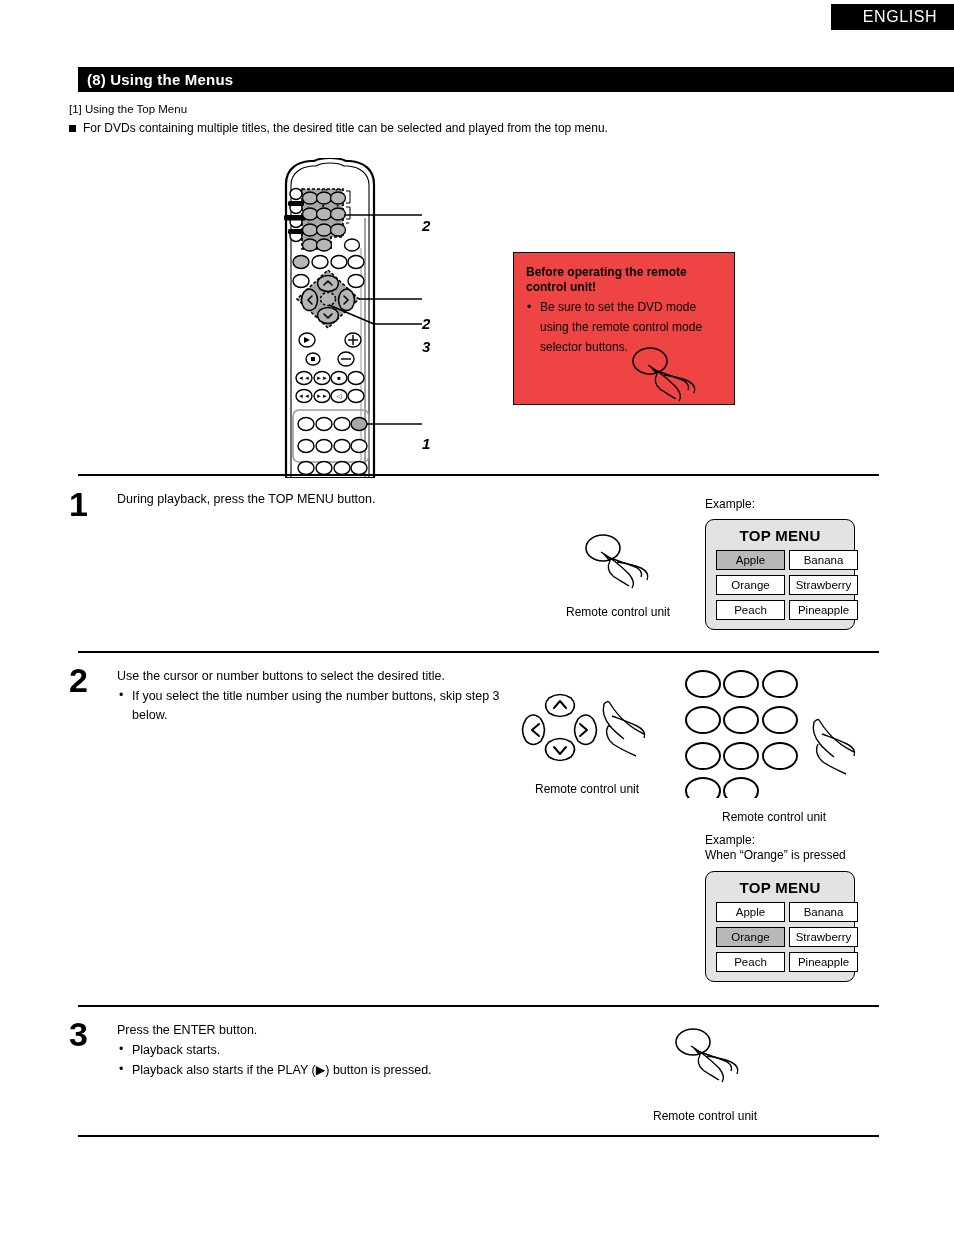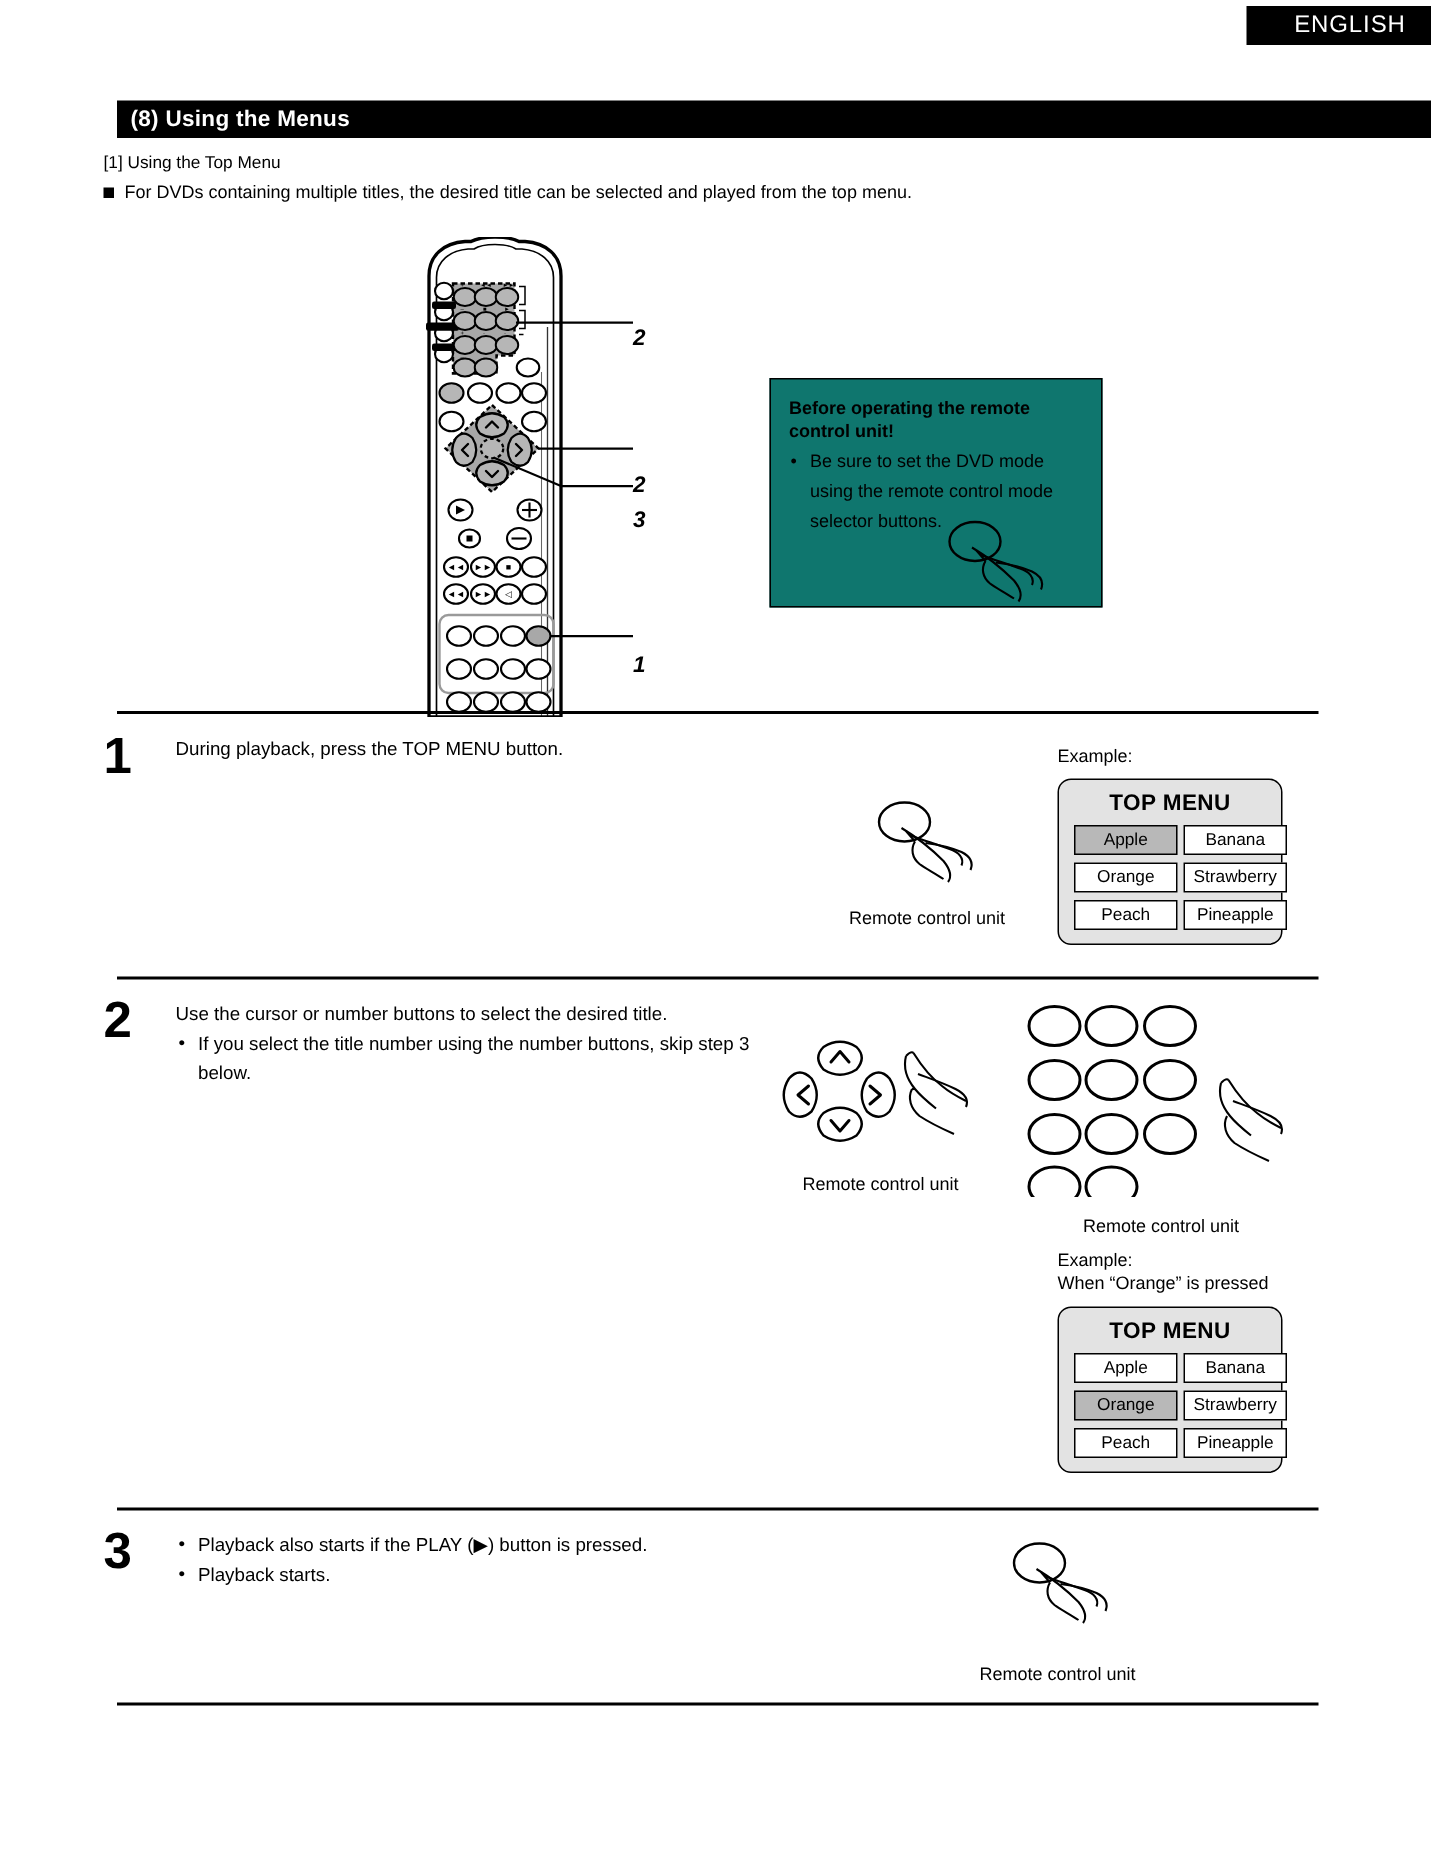--- a/index.html
+++ b/index.html
@@ -166,21 +166,21 @@
 
   
   .note-box {
     position: absolute;
     left: 513px;
     top: 252px;
     width: 222px;
     height: 153px;
     border: 1.5px solid #000;
     box-sizing: border-box;
-    background: #0f766e;
+    background: #ef4444;
     padding: 10px 12px;
   }
   .note-box .nb-title {
     font-size: 12px;
     font-weight: bold;
     line-height: 18px;
     margin-bottom: 1px;
   }
   .note-box ul { margin: 0; padding: 0; list-style: none; }
   .note-box li {
@@ -493,23 +493,24 @@
     <div class="tm-cell sel">Orange</div>
     <div class="tm-cell">Strawberry</div>
     <div class="tm-cell">Peach</div>
     <div class="tm-cell">Pineapple</div>
   </div>
 </div>
 
 <div class="rule r3"></div>
 <div class="step-num" style="top:1017px;">3</div>
 <div class="step-body" style="top:1021px; width:420px;">
+  <p class="lead">Press the ENTER button.</p>
   <ul>
+    <li>Playback starts.</li>
     <li>Playback also starts if the PLAY (▶) button is pressed.</li>
-    <li>Playback starts.</li>
   </ul>
 </div>
 
 <svg width="100" height="80" style="position:absolute; left:668px; top:1027px;" viewBox="0 0 100 80">
   <ellipse cx="25" cy="15" rx="17" ry="13" fill="none" stroke="#000" stroke-width="1.6"></ellipse>
   <path d="M23,19 C33,25 43,33 51,41 C55,46 57,51 54,55" fill="none" stroke="#000" stroke-width="1.4"></path>
   <path d="M29,24 C37,27 47,30 55,33 C61,35 65,39 63,44" fill="none" stroke="#000" stroke-width="1.4"></path>
   <path d="M39,29 C47,30 56,32 63,35 C69,38 71,42 69,47" fill="none" stroke="#000" stroke-width="1.4"></path>
   <path d="M32,28 C29,33 30,39 35,43 C39,46 45,49 51,53" fill="none" stroke="#000" stroke-width="1.4"></path>
   <path d="M26,21 L32,28" fill="none" stroke="#000" stroke-width="1.4"></path>

